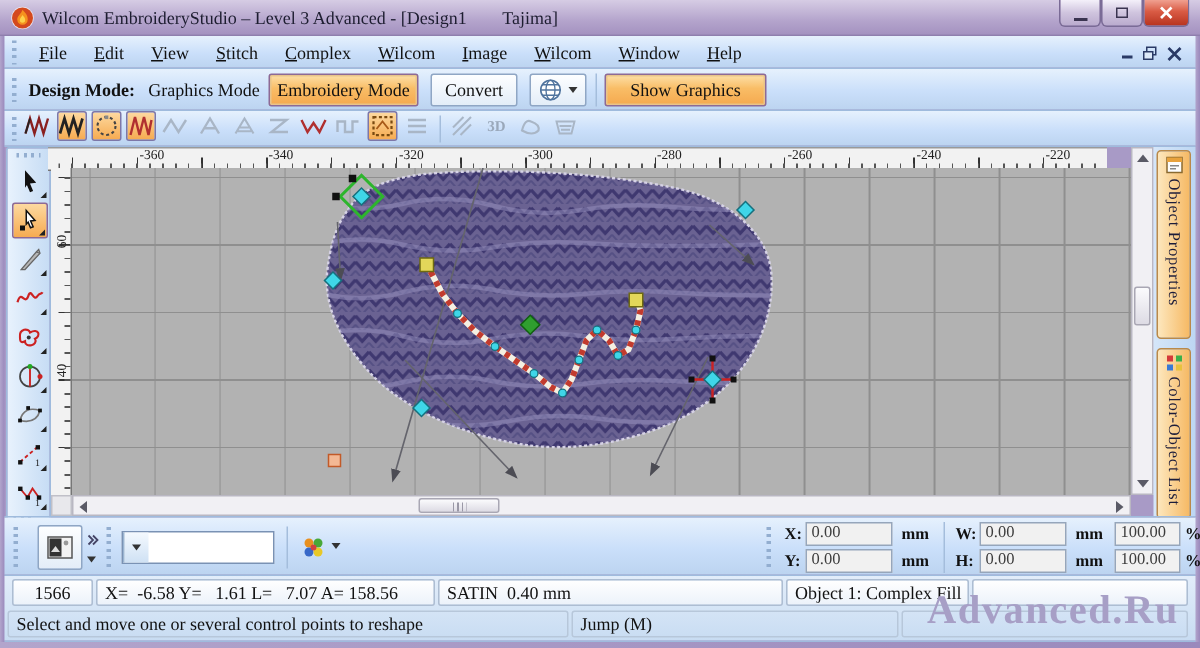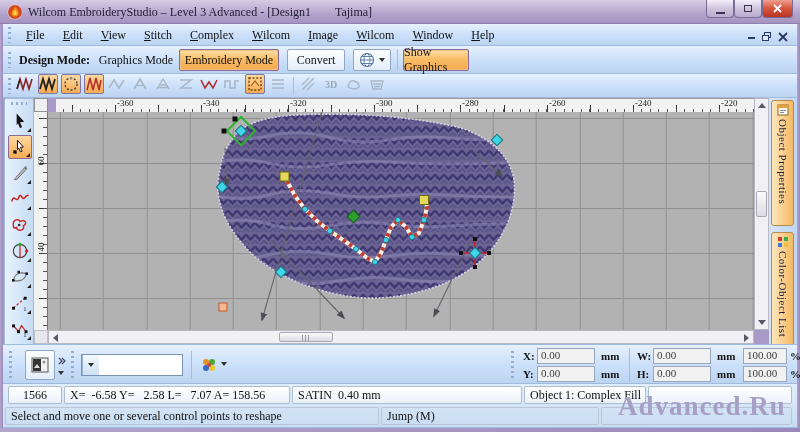--- a/index.html
+++ b/index.html
@@ -34,21 +34,21 @@
   .tbtn.on{background:linear-gradient(#fcd globe,#f9bd66);background:linear-gradient(#fdd9a0,#f6ab51);border:1px solid #7d77a8;}
 
   
   #lefttools{left:4px;top:98px;width:30px;height:252px;background:linear-gradient(90deg,#e8f2fd,#c6dcf4);border:1px solid #9fbbdd;border-radius:2px;}
   .ltool{left:3px;width:24px;height:24px;display:flex;align-items:center;justify-content:center;border-radius:2px;position:absolute;}
   .ltool.on{background:linear-gradient(#fdd9a0,#f6ab51);border:1px solid #8d6a96;}
   .fly{position:absolute;right:1px;bottom:1px;width:0;height:0;border-left:4px solid transparent;border-bottom:4px solid #222;}
 
   
   #corner{left:34px;top:98px;width:14px;height:14px;background:#efefef;border:1px solid #8f8f8f;}
-  #hruler{left:56px;top:98px;width:706px;height:16px;background-color:#f2f2f2;border-top:1px solid #999;border-bottom:1px solid #777;background-image:repeating-linear-gradient(90deg,#555 0 1px,rgba(0,0,0,0) 1px 8.63px),repeating-linear-gradient(90deg,#333 0 1px,rgba(0,0,0,0) 1px 43.15px);background-size:100% 4px,100% 8px;background-position:7.2px 100%,15.85px 100%;background-repeat:no-repeat;}
+  #hruler{left:32px;top:98px;width:706px;height:16px;background-color:#f2f2f2;border-top:1px solid #999;border-bottom:1px solid #777;background-image:repeating-linear-gradient(90deg,#555 0 1px,rgba(0,0,0,0) 1px 8.63px),repeating-linear-gradient(90deg,#333 0 1px,rgba(0,0,0,0) 1px 43.15px);background-size:100% 4px,100% 8px;background-position:7.2px 100%,15.85px 100%;background-repeat:no-repeat;}
   .hlab{top:0;font-size:9px;color:#222;line-height:9px;}
   #vruler{left:34px;top:112px;width:14px;height:218px;background-color:#f2f2f2;border-right:1px solid #777;background-image:repeating-linear-gradient(180deg,#555 0 1px,rgba(0,0,0,0) 1px 9px),repeating-linear-gradient(180deg,#333 0 1px,rgba(0,0,0,0) 1px 45px);background-size:4px 100%,8px 100%;background-position:100% 6px,100% 6px;background-repeat:no-repeat;}
   .vlab{left:1px;font-size:9px;color:#222;transform:rotate(-90deg);transform-origin:center;width:12px;text-align:center;}
   #canvas{left:48px;top:112px;width:706px;height:218px;background-color:#b2b2b2;background-image:repeating-linear-gradient(90deg,#8f8f8f 0 1px,rgba(0,0,0,0) 1px 43.3px),repeating-linear-gradient(180deg,#8f8f8f 0 1px,rgba(0,0,0,0) 1px 45px);background-position:11.7px 0,0 6px;overflow:hidden;}
 
   
   .sb{background:#f1f0f4;border:1px solid #b9b7c2;}
   .sb-thumb{background:linear-gradient(#fbfbfd,#dddbe4);border:1px solid #a9a7b4;border-radius:2px;}
   .arr{width:0;height:0;}
   .arr-up{border-left:4px solid transparent;border-right:4px solid transparent;border-bottom:5px solid #5a5a66;}
@@ -149,21 +149,21 @@
     <div class="abs modebtn btn-light" style="left:284px;top:3px;width:58px;">Convert</div>
     <div class="abs modebtn btn-light" style="left:350px;top:3px;width:38px;">
       <svg width="16" height="16" viewBox="0 0 16 16">
           <circle cx="8" cy="8" r="6.5" fill="#fff" stroke="#50749e" stroke-width="1.1"></circle>
           <ellipse cx="8" cy="8" rx="3" ry="6.5" fill="none" stroke="#50749e" stroke-width="0.9"></ellipse>
           <path d="M1.5,8 H14.5 M2.5,4.5 H13.5 M2.5,11.5 H13.5" stroke="#50749e" stroke-width="0.9" fill="none"></path>
         </svg>
       <div class="dd-arr" style="margin-left:4px;"></div>
     </div>
     <div class="abs vsep" style="left:394px;top:3px;height:22px;"></div>
-    <div class="abs modebtn btn-orange" style="left:400px;top:3px;width:66px;">Show Graphics</div>
+    <div class="abs modebtn btn-orange" style="left:400px;top:3px;width:108px;">Show Graphics</div>
   </div>
 
   <div id="stitchbar" class="abs bluebar">
     <div class="abs grip-v" style="left:5px;top:4px;height:16px;"></div>
     <div class="abs tbtn" style="left:12px;">
         <svg width="18" height="18" viewBox="0 0 18 18">
           <path d="M1,14 L4,4 L7,14 L10,4 L13,14 L16,4" stroke="#8a2020" stroke-width="1.6" fill="none"></path>
           <path d="M1,14 L4,4" stroke="#222" stroke-width="1.2" fill="none"></path>
         </svg>
       </div>
@@ -508,21 +508,21 @@
     <span class="abs funit" style="left:598px;top:21px;">mm</span>
     <span class="abs flbl" style="left:634px;top:21px;">H:</span>
     <span class="abs fld" style="left:650px;top:21px;width:58px;">0.00</span>
     <span class="abs funit" style="left:714px;top:21px;">mm</span>
     <span class="abs fld" style="left:740px;top:21px;width:44px;">100.00</span>
     <span class="abs funit" style="left:787px;top:21px;">%</span>
   </div>
 
   <div id="statusbar" class="abs bluebar">
     <span class="abs scell" style="left:5px;top:2px;width:54px;height:18px;text-align:center;">1566</span>
-    <span class="abs scell" style="left:61px;top:2px;width:226px;height:18px;">X=  -6.58 Y=   2.58 L=   7.07 A= 158.56</span>
+    <span class="abs scell" style="left:61px;top:2px;width:226px;height:18px;">X=  -6.58 Y=   1.61 L=   7.07 A= 158.56</span>
     <span class="abs scell" style="left:289px;top:2px;width:230px;height:18px;">SATIN  0.40 mm</span>
     <span class="abs scell" style="left:521px;top:2px;width:122px;height:18px;">Object 1: Complex Fill</span>
     <span class="abs scell" style="left:645px;top:2px;width:144px;height:18px;"></span>
     <span class="abs scell2" style="left:2px;top:23px;width:374px;height:18px;">Select and move one or several control points to reshape</span>
     <span class="abs scell2" style="left:378px;top:23px;width:218px;height:18px;">Jump (M)</span>
     <span class="abs scell2" style="left:598px;top:23px;width:191px;height:18px;"></span>
     <span id="watermark" class="abs" style="left:615px;top:7px;">Advanced.Ru</span>
   </div>
 
 </div>

